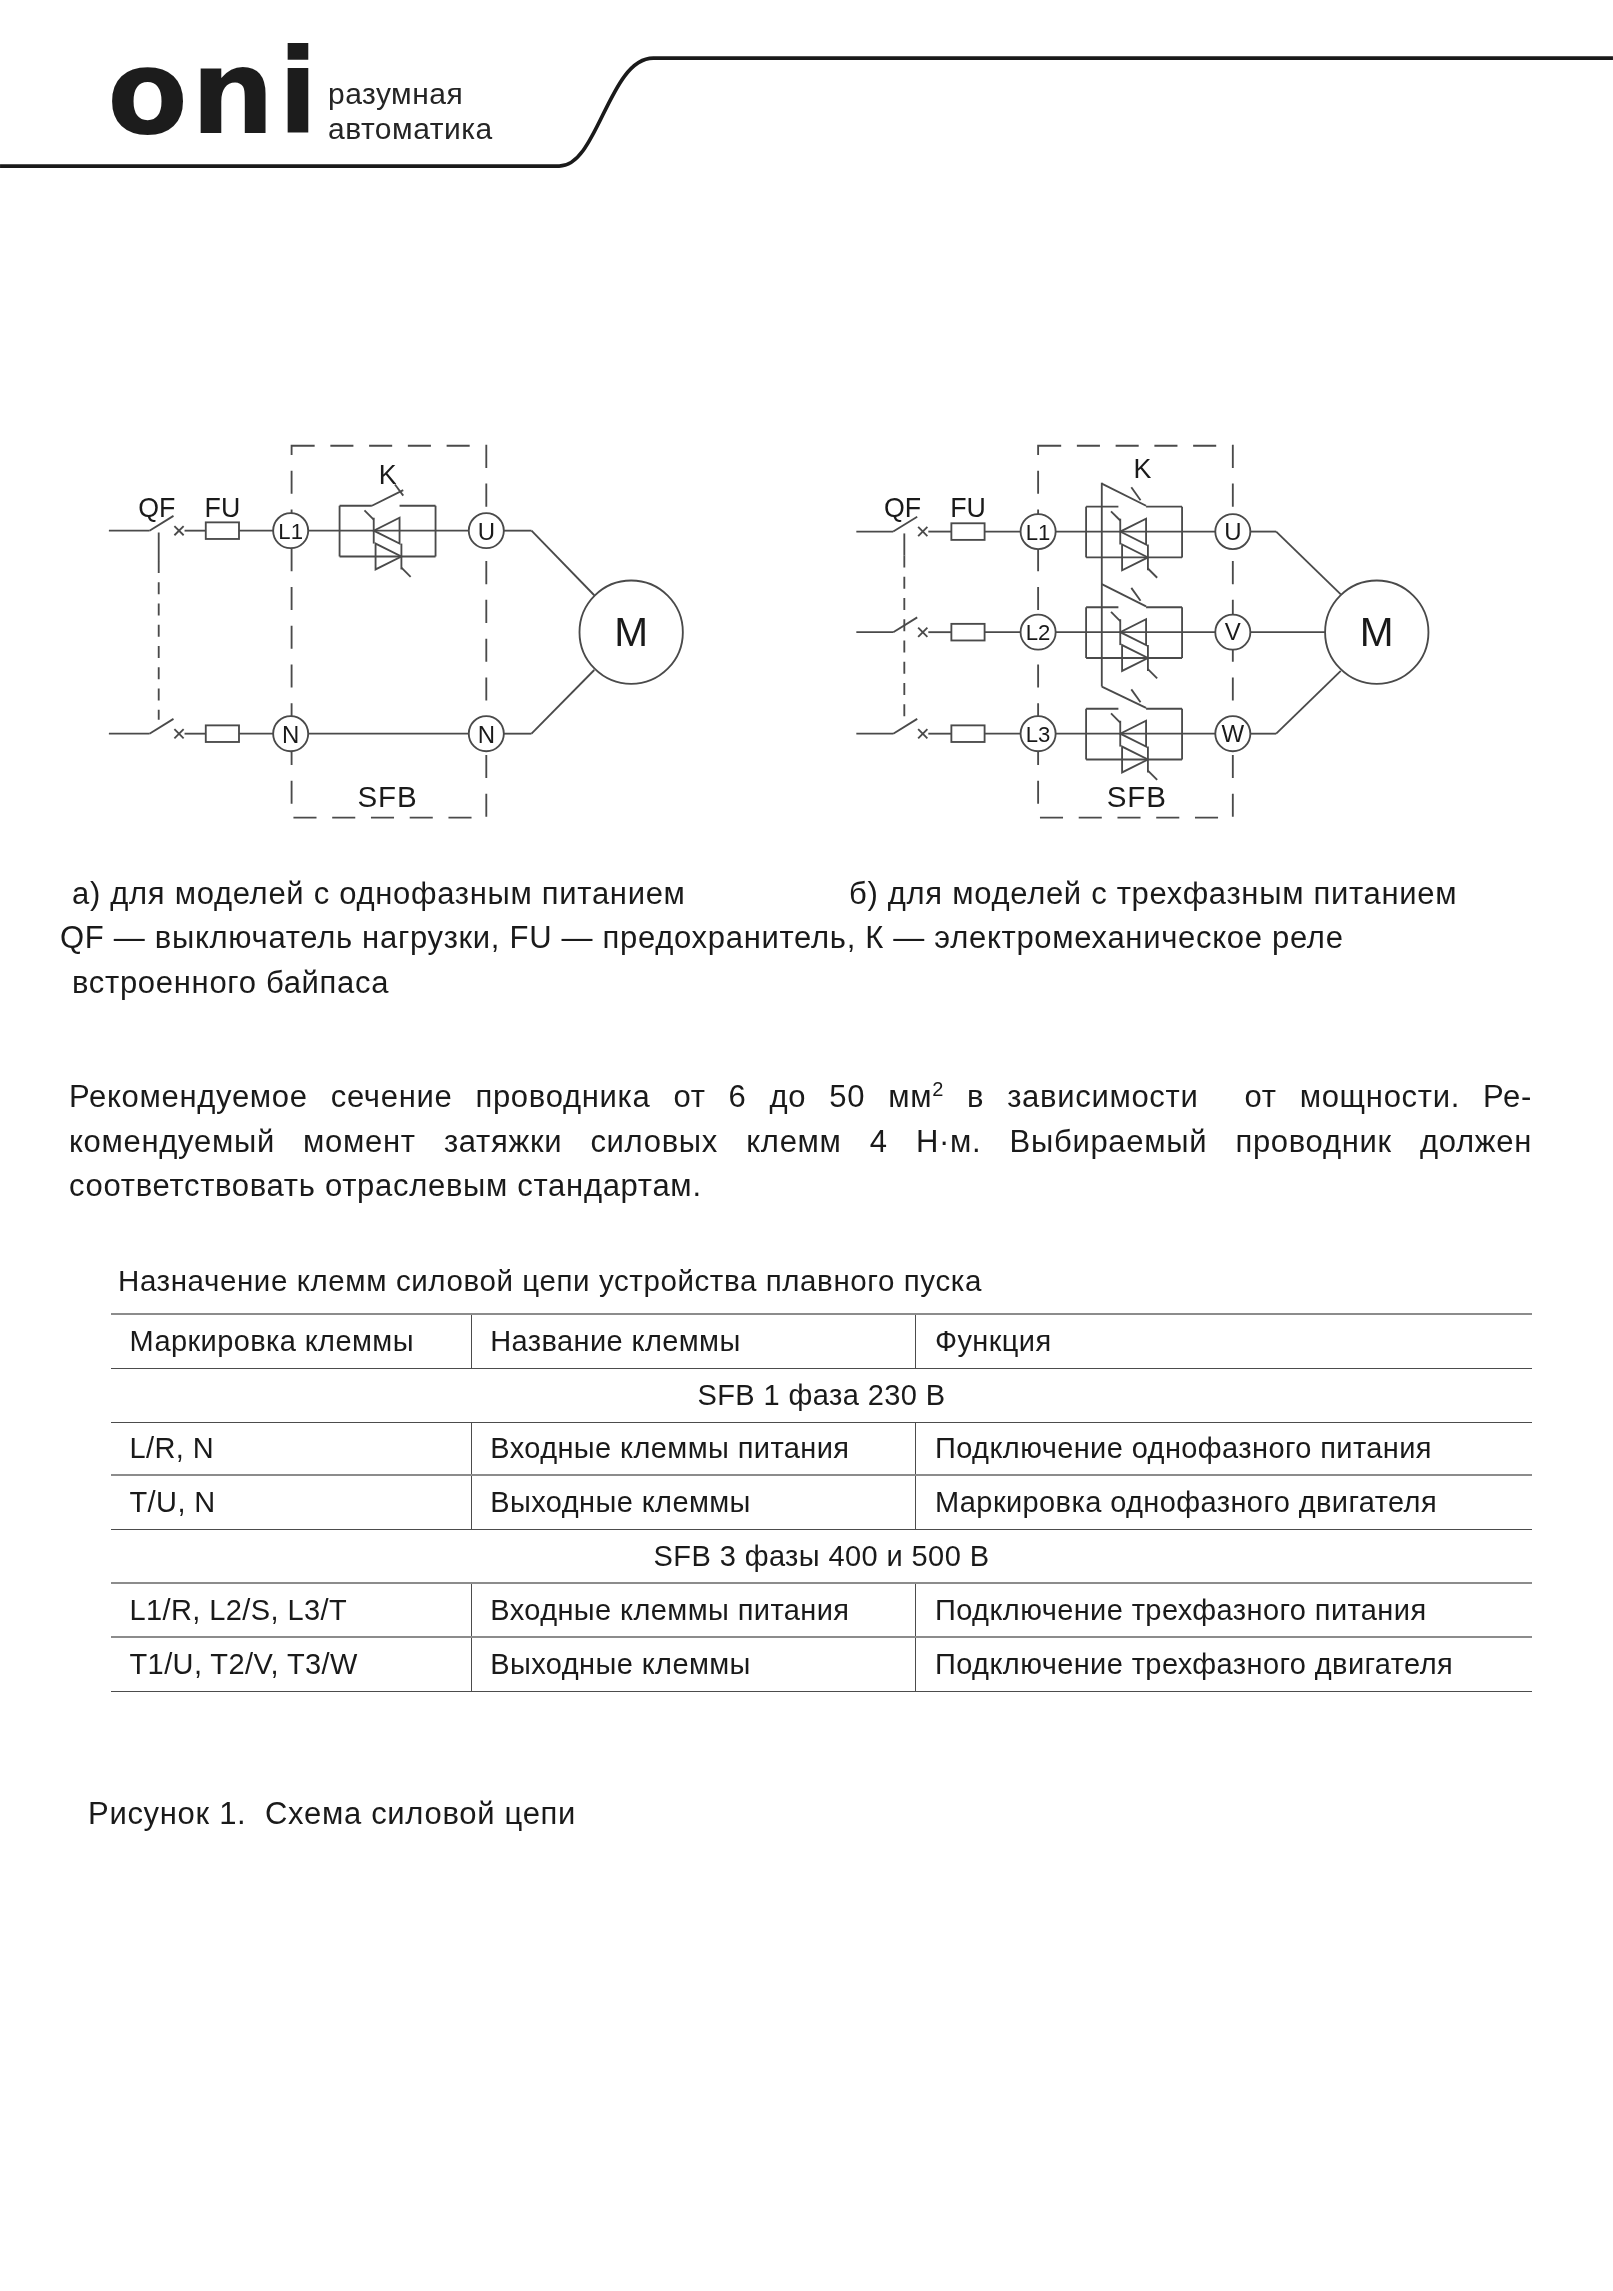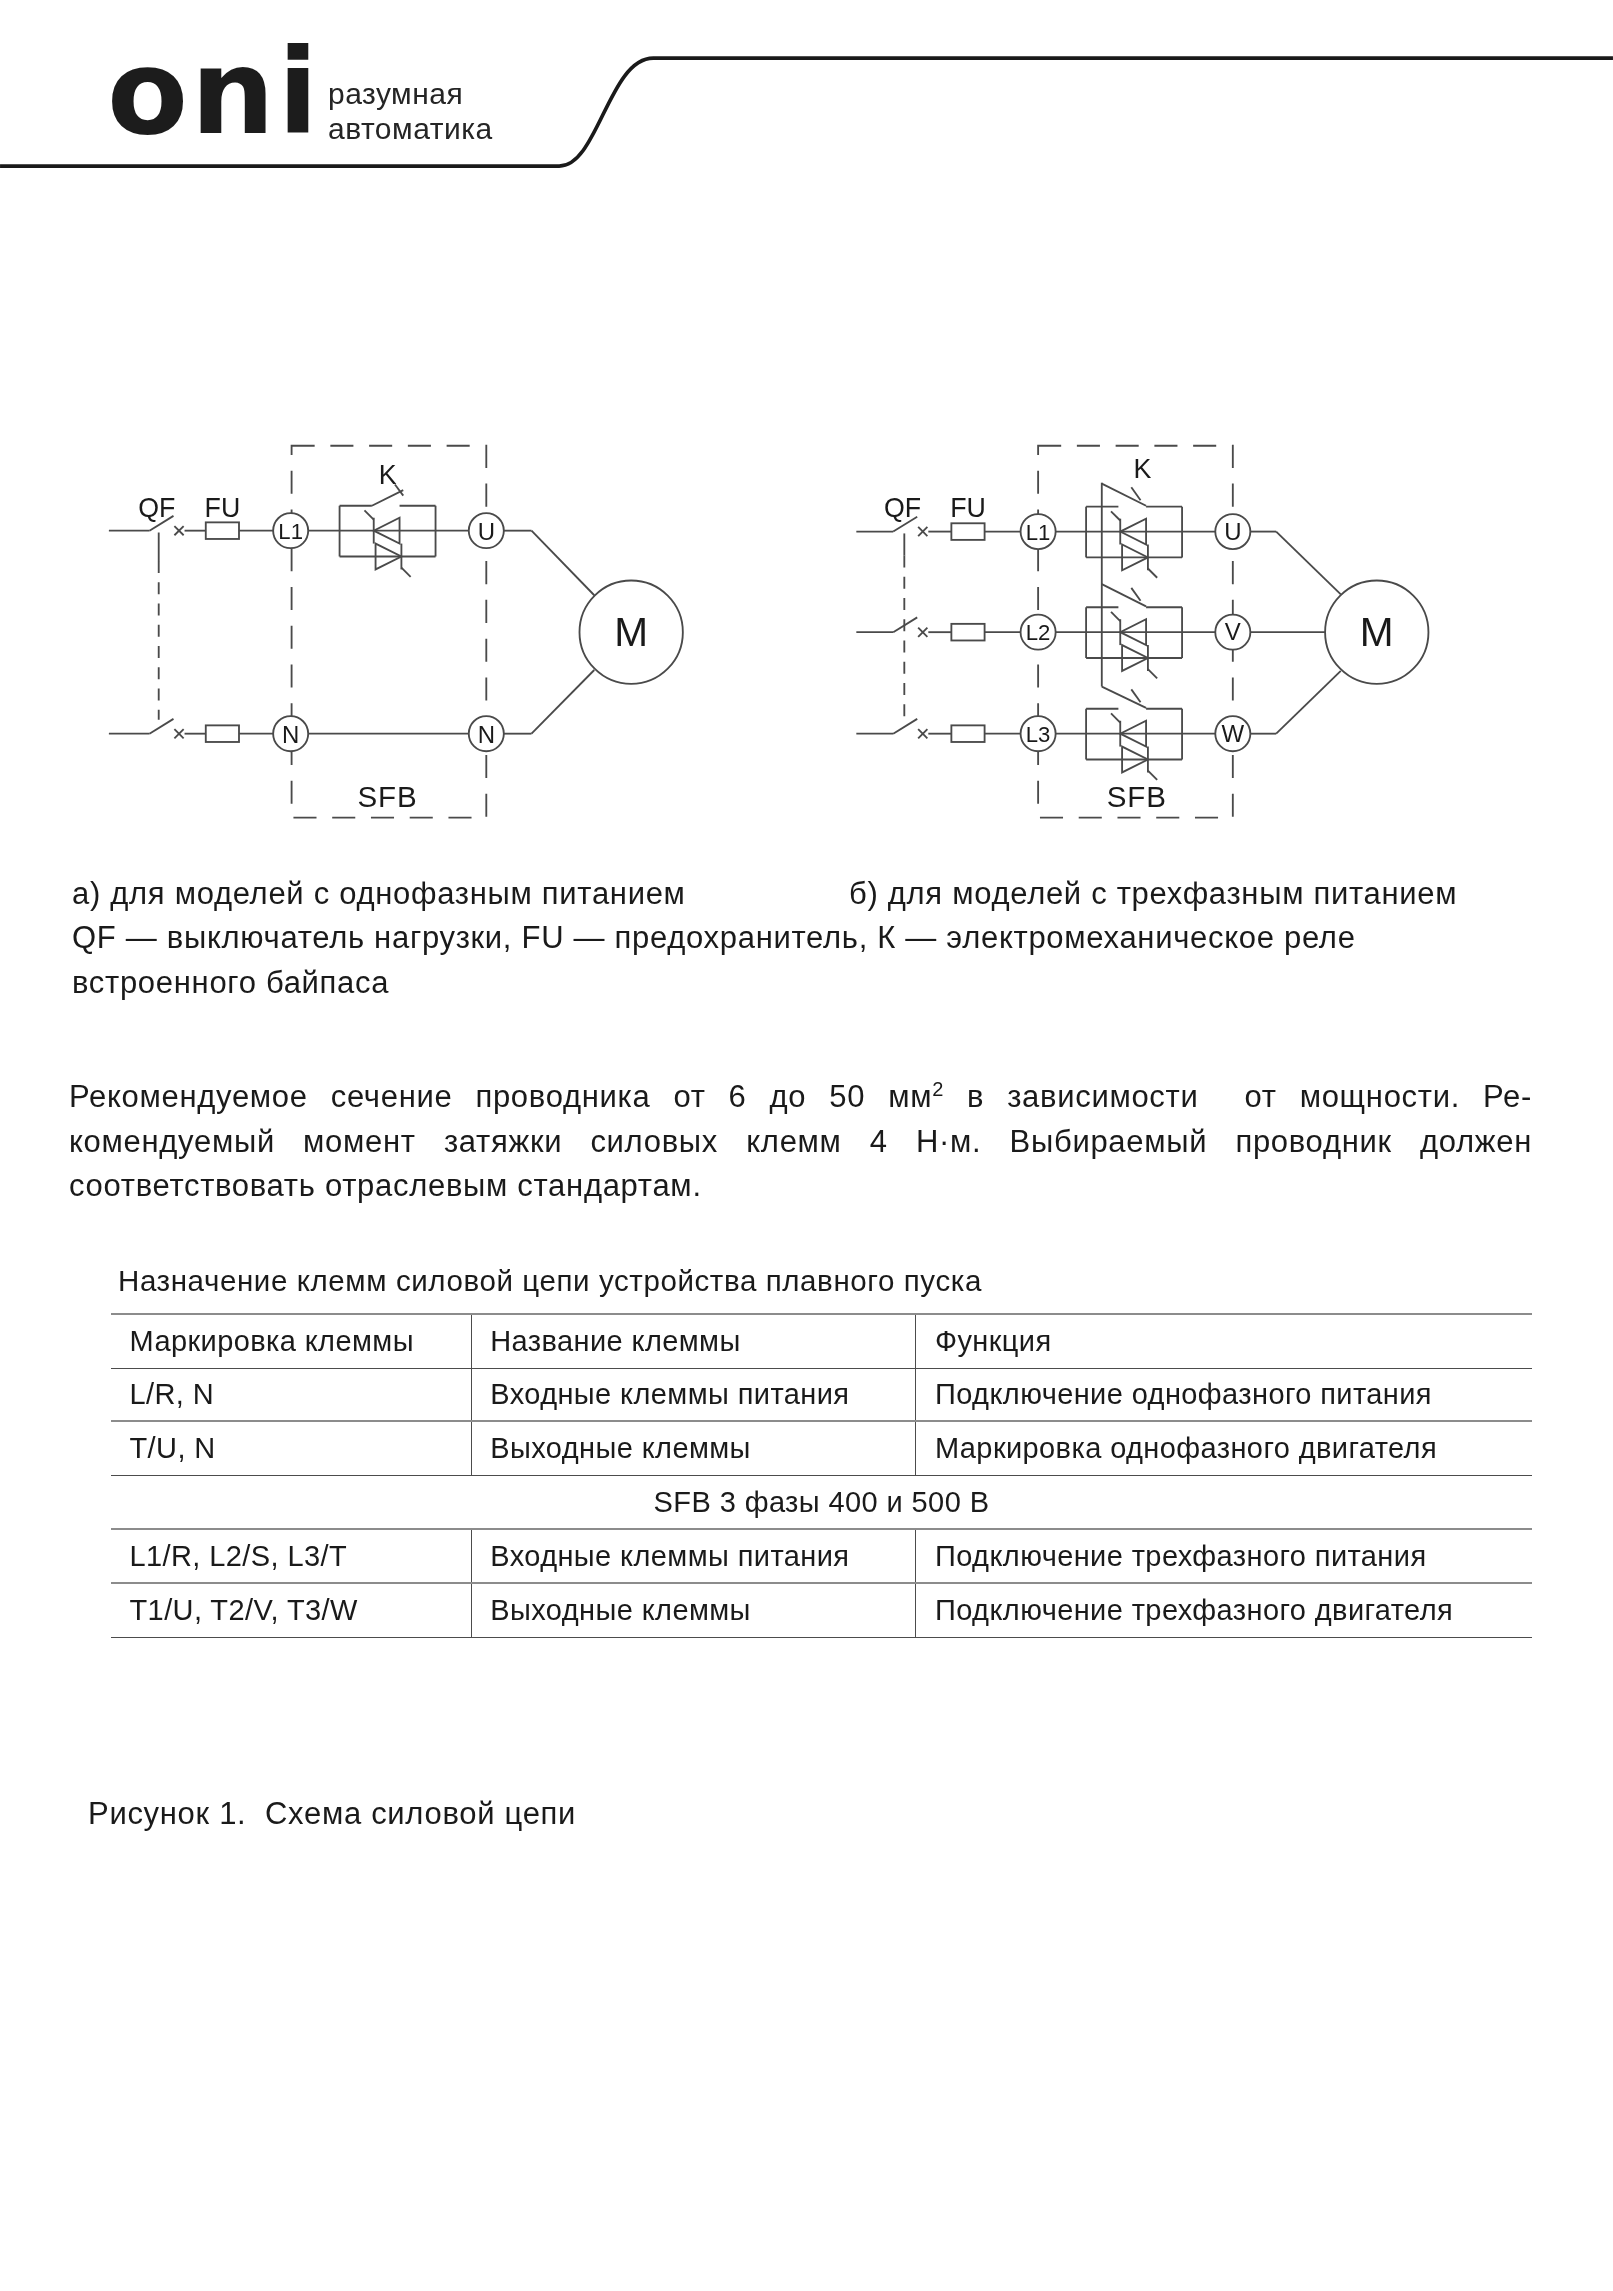--- a/index.html
+++ b/index.html
@@ -216,37 +216,40 @@
       <text class="t-label" x="1336" y="585">U</text>
       <text class="t-label" x="1336" y="694">V</text>
       <text class="t-label" x="1336" y="804">W</text>
       <text class="m-label" x="1492" y="700">M</text>
       <text class="sfb-label" x="1232" y="874">SFB</text>
     </g>
   </svg>
 
   <div class="abs body-text" style="left:72px; top:875px;">а) для моделей с однофазным питанием</div>
   <div class="abs body-text" style="left:849px; top:875px;">б) для моделей с трехфазным питанием</div>
-  <div class="abs body-text" style="left:72px; top:919px;">QF — выключатель нагрузки, FU — предохранитель, К — электромеханическое реле</div>
+  <div class="abs body-text" style="left:60px; top:919px;">QF — выключатель нагрузки, FU — предохранитель, К — электромеханическое реле</div>
   <div class="abs body-text" style="left:72px; top:964px;">встроенного байпаса</div>
 
   <div class="abs" style="left:69px; top:1071px; width:1463px;">
     <div class="body-text jline"><span>Рекомендуемое сечение проводника от 6 до 50 мм</span><sup>2</sup><span> в зависимости&nbsp; от мощности. Ре-</span></div>
     <div class="body-text jline" style="margin-top:7.4px;">комендуемый момент затяжки силовых клемм 4 Н·м. Выбираемый проводник должен</div>
     <div class="body-text" style="margin-top:7.4px;">соответствовать отраслевым стандартам.</div>
   </div>
 
   <div class="abs" style="left:118px; top:1264px; font-size:29.5px; letter-spacing:0.6px;">Назначение клемм силовой цепи устройства плавного пуска</div>
 
   <div class="tbl">
     <div class="trow sep-thin" style="height:54px;">
       <div class="cell c1">Маркировка клеммы</div>
       <div class="cell c2">Название клеммы</div>
       <div class="cell c3">Функция</div>
     </div>
+    <div class="trow sep-thin" style="height:54px;">
+      <div class="merged">SFB 1 фаза 230 В</div>
+    </div>
     <div class="trow sep-thick" style="height:53px;">
       <div class="cell c1">L/R, N</div>
       <div class="cell c2">Входные клеммы питания</div>
       <div class="cell c3">Подключение однофазного питания</div>
     </div>
     <div class="trow sep-thin" style="height:54px;">
       <div class="cell c1">T/U, N</div>
       <div class="cell c2">Выходные клеммы</div>
       <div class="cell c3">Маркировка однофазного двигателя</div>
     </div>

